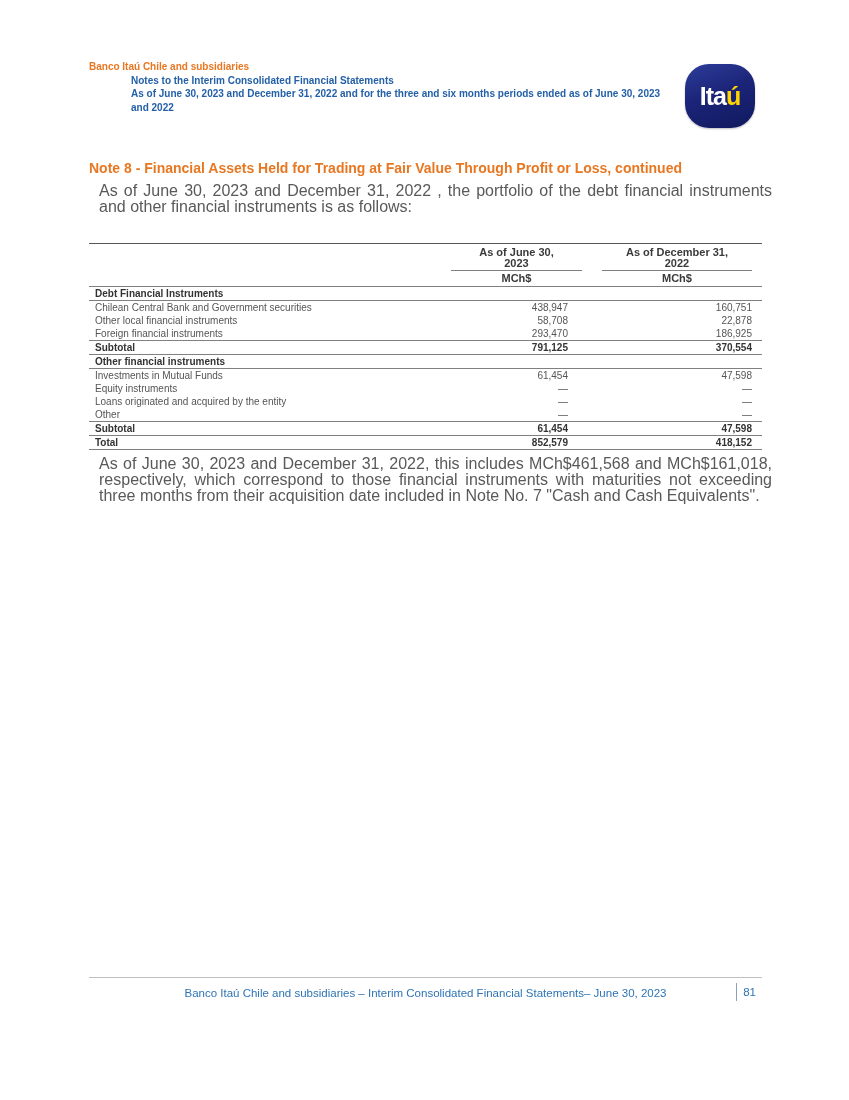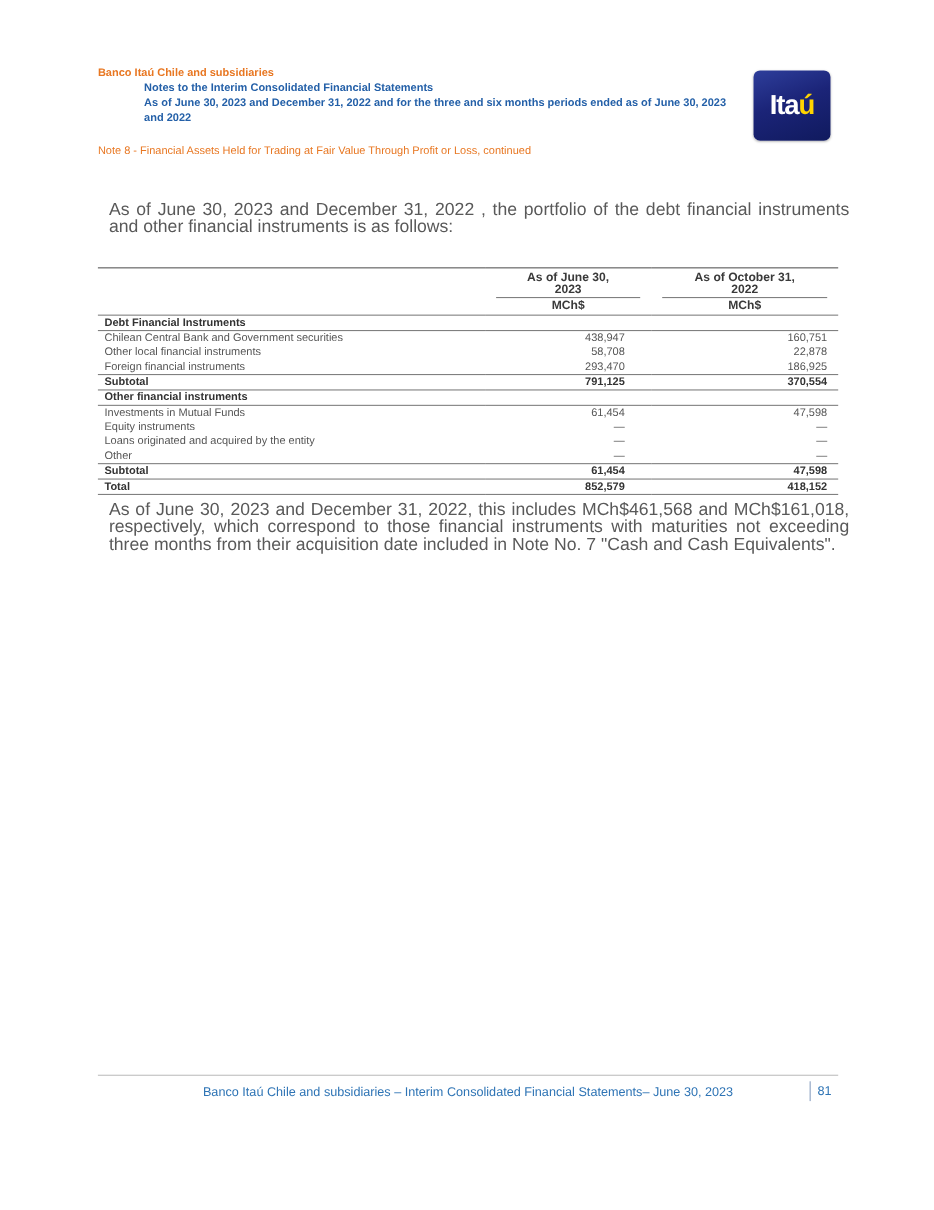--- a/index.html
+++ b/index.html
@@ -12,32 +12,32 @@
 
   
   .doc-header { position:absolute; top:60px; left:89px; width:585px; }
   .h-line { font-size:10px; font-weight:bold; line-height:13.5px; }
   .h-orange { color:var(--accent_orange,#e87722); }
   .h-blue   { color:var(--header_blue,#2460a8);padding-left:42px; }
 
   
   .logo {
     position:absolute; top:64px; left:685px; width:70px; height:64px;
-    border-radius:6px;
+    border-radius:24px;
     background:linear-gradient(160deg, #2e3e9b 0%, #1b2478 45%, #101a5e 100%);
     display:flex; align-items:center; justify-content:center;
     box-shadow:0 1px 2px rgba(0,0,0,.25);
   }
   .logo-text { font-size:25px; font-weight:bold; color:#ffffff; letter-spacing:-1px; }
   .logo-accent { color:var(--logo_yellow,#ffd400); }
 
   
   .note-title {
-    position:absolute; top:132px; left:89px; width:673px;
-    font-size:10px; font-weight:normal; color:var(--accent_orange,#e87722);
+    position:absolute; top:160px; left:89px; width:673px;
+    font-size:14px; font-weight:bold; color:var(--accent_orange,#e87722);
   }
   .para {
     position:absolute; left:99px; width:673px;
     font-size:16px; color:var(--body_gray,#595959);
     line-height:16px; text-align:justify;
   }
   .para-intro { top:183px; }
   .para-closing { top:456px; }
 
   
@@ -105,21 +105,21 @@
       <tr>
         <th></th>
         <th>
           <span class="hdr-inner">
             <span class="hl">As of June 30,</span>
             <span class="hl">2023</span>
           </span>
         </th>
         <th>
           <span class="hdr-inner">
-            <span class="hl">As of October 31,</span>
+            <span class="hl">As of December 31,</span>
             <span class="hl">2022</span>
           </span>
         </th>
       </tr>
       <tr class="unit-row">
         <th></th>
         <th>MCh$</th>
         <th>MCh$</th>
       </tr>
     </thead>

